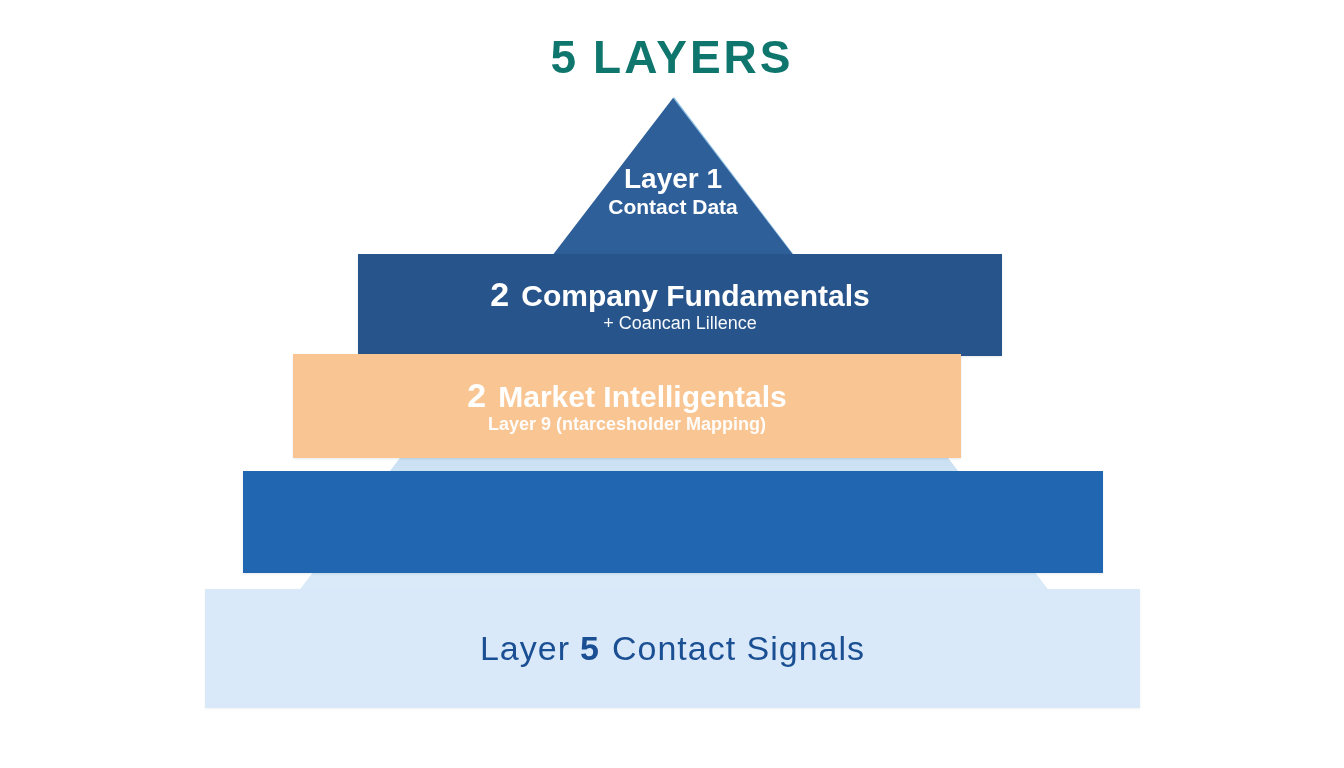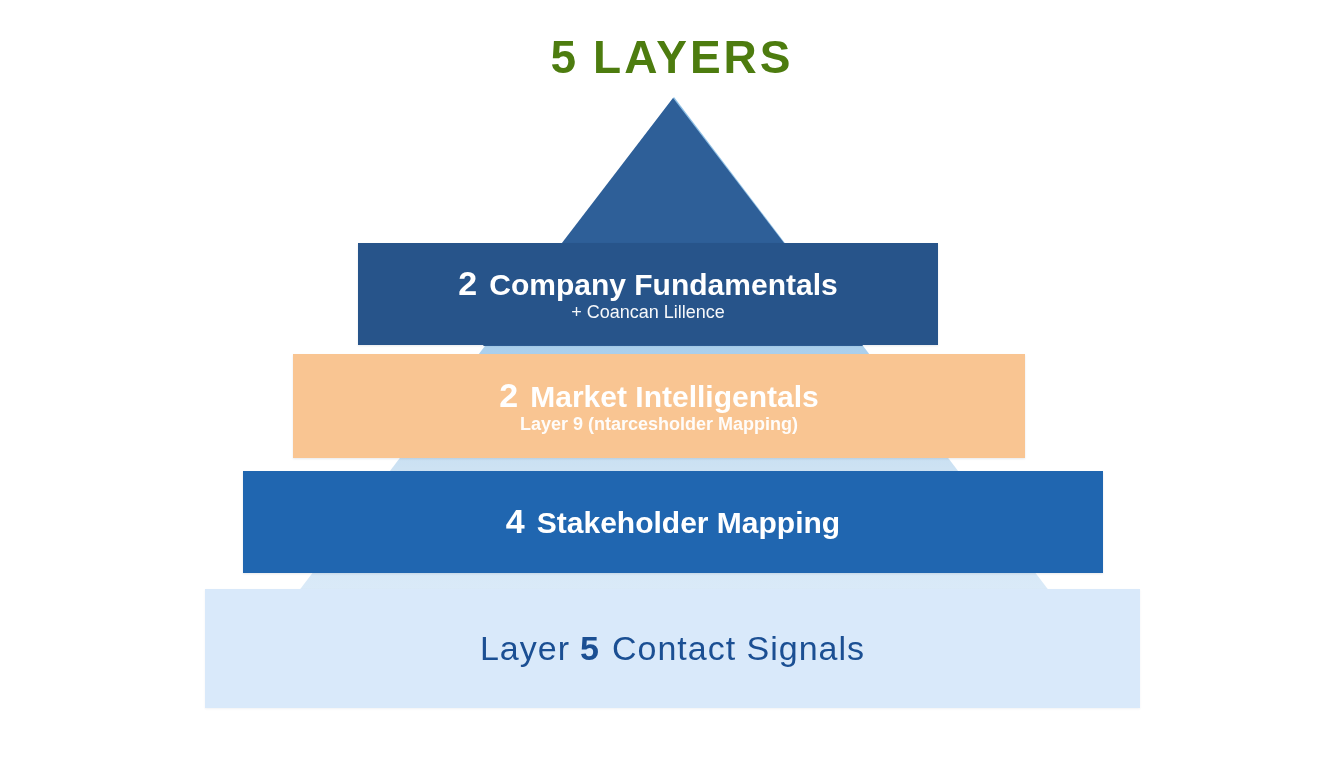--- a/index.html
+++ b/index.html
@@ -12,21 +12,21 @@
     font-family: "Liberation Sans", sans-serif;
   }
 
   
   .title {
     position: absolute;
     top: 30px; left: 0;
     width: 100%;
     margin: 0;
     text-align: center;
-    color: #4d7c0f;
+    color: #0f766e;
     font-size: 46px;
     font-weight: 600;
     letter-spacing: 3px;
   }
   .title .title-num { font-weight: 700; margin-right: 14px; }
 
   
   .pyramid-svg { position: absolute; top: 0; left: 0; }
 
   
@@ -49,22 +49,22 @@
     align-items: center;
     justify-content: center;
     text-align: center;
     color: #ffffff;
     box-shadow: 0 1px 2px rgba(20,40,70,0.10);
   }
   .band .band-title { font-size: 30px; font-weight: 700; line-height: 1.1; }
   .band .band-title .num { font-size: 34px; font-weight: 800; margin-right: 12px; }
   .band .band-sub { font-size: 18px; font-weight: 500; margin-top: 0; opacity: 0.96; }
 
-  .band-2 { left: 358px; top: 243px; width: 580px; height: 102px; background: #27548a; }
-  .band-3 { left: 293px; top: 354px; width: 732px; height: 104px; background: #f9c592; }
+  .band-2 { left: 358px; top: 254px; width: 644px; height: 102px; background: #27548a; }
+  .band-3 { left: 293px; top: 354px; width: 668px; height: 104px; background: #f9c592; }
   .band-3 .band-sub { font-weight: 600; }
   .band-4 { left: 243px; top: 471px; width: 860px; height: 102px; background: #2066b0; }
   .band-5 { left: 205px; top: 589px; width: 935px; height: 119px; background: #d9e9fa;
             color: #1b4f93; box-shadow: 0 1px 2px rgba(20,40,70,0.06); }
   .band-5 .band5-line { font-size: 34px; font-weight: 500; letter-spacing: 1px; }
   .band-5 .band5-line .pre { margin-right: 10px; }
   .band-5 .band5-line .num { font-weight: 800; margin-right: 12px; }
 </style>
 </head>
 <body>
@@ -81,39 +81,40 @@
         <stop offset="0" stop-color="#8abde3"></stop>
         <stop offset="0.51" stop-color="#aacfec"></stop>
         <stop offset="0.75" stop-color="#cde2f3"></stop>
         <stop offset="1" stop-color="#daeaf8"></stop>
       </linearGradient>
     </defs>
     <polygon points="674,97 1050,592 298,592" fill="url(#silGrad)"></polygon>
     <polygon points="673,98 863,346 483,346" fill="#2e5f98"></polygon>
   </svg>
 
+  <div class="tri-text">
+    <div class="tri-title">Layer 1</div>
+    <div class="tri-sub">Contact Data</div>
+  </div>
 
   <div class="band band-2">
     <div class="band-title">
       <span class="num">2</span><span>Company Fundamentals</span>
     </div>
     <div class="band-sub">+ Coancan Lillence</div>
   </div>
 
   <div class="band band-3">
     <div class="band-title">
       <span class="num">2</span><span>Market Intelligentals</span>
     </div>
     <div class="band-sub">Layer 9 (ntarcesholder Mapping)</div>
   </div>
 
   <div class="band band-4">
-    <div class="band-title">
-      <span class="num">4</span><span>Stakeholder Mapping</span>
-    </div>
   </div>
 
   <div class="band band-5">
     <div class="band5-line">
       <span class="pre">Layer</span><span class="num">5</span><span>Contact Signals</span>
     </div>
   </div>
 
 </div>
 

